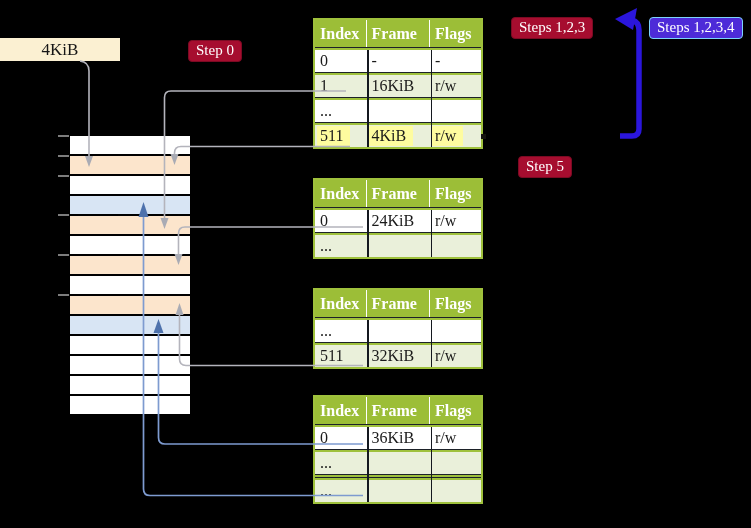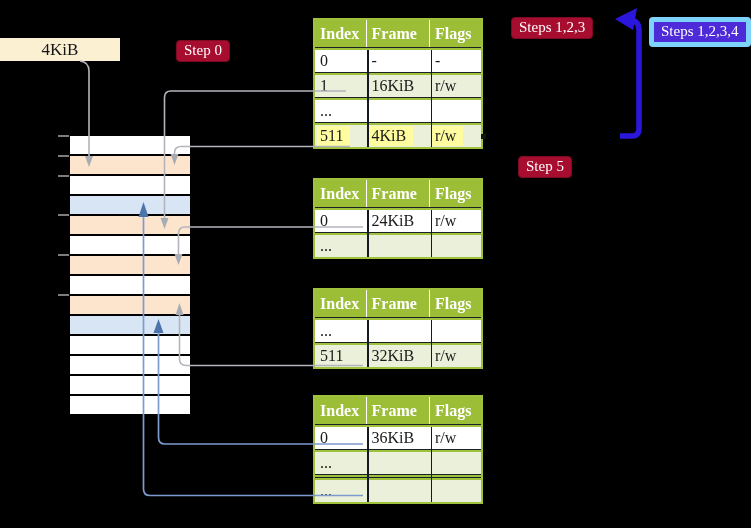--- a/index.html
+++ b/index.html
@@ -7,21 +7,21 @@
     position:relative; width:751px; height:528px; overflow:hidden;
     background:var(--background,#000);
     font-family:"Liberation Serif","DejaVu Serif",serif;
   }
   
   .badge {
     position:absolute; color:var(--badge-text,#fff); font-size:15px; line-height:17px;
     padding:1px 7px 2px 7px; border-radius:4px; white-space:nowrap;
   }
   .badge.red  { background:var(--badge-red-bg,#A60D2F);  border:1px solid #7c0a23; }
-  .badge.blue { background:var(--badge-blue-bg,#4D2BD8); border:5px solid #7dd3fc; }
+  .badge.blue { background:var(--badge-blue-bg,#4D2BD8); border:1px solid #7dd3fc; }
   #page-size-box {
     position:absolute; left:0; top:38px; width:120px; height:23px;
     background:var(--page-size-box-bg,#FBF0D2); color:#161616;
     font-size:17px; line-height:23px; text-align:center;
   }
   
   #memcol {
     position:absolute; left:70px; top:136px; width:120px; height:278px;
     display:flex; flex-direction:column; gap:2px; background:transparent;
   }
@@ -69,21 +69,21 @@
   .ah-thick{ fill:var(--thick-arrow,#2B16DC); stroke:none; }
   #nub { position:absolute; left:481px; top:134px; width:5px; height:5px; background:#15130f; }
 </style>
 </head>
 <body>
 
 <div id="canvas">
 
   <div id="page-size-box">4KiB</div>
 
-  <div class="badge red" style="left:176px; top:40px;">Step 0</div>
+  <div class="badge red" style="left:188px; top:40px;">Step 0</div>
   <div class="badge red" style="left:511px; top:17px;">Steps 1,2,3</div>
   <div class="badge blue" style="left:649px; top:17px;">Steps 1,2,3,4</div>
   <div class="badge red" style="left:518px; top:156px;">Step 5</div>
 
   <div id="memcol">
       <div class="mrow" style="background: var(--memory-white);"></div>
       <div class="mrow" style="background: var(--memory-peach);"></div>
       <div class="mrow" style="background: var(--memory-white);"></div>
       <div class="mrow" style="background: var(--memory-blue);"></div>
       <div class="mrow" style="background: var(--memory-peach);"></div>

